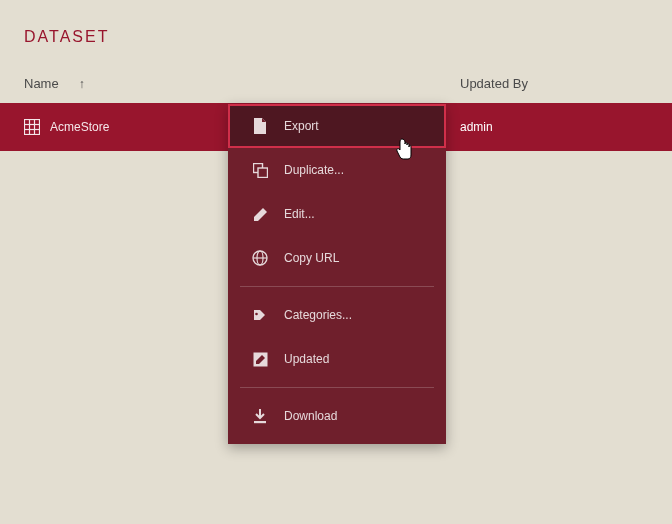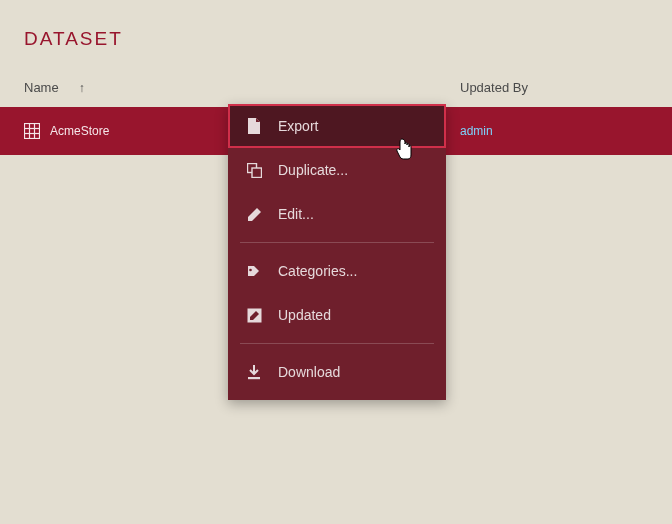--- a/index.html
+++ b/index.html
@@ -7,21 +7,21 @@
       width: 672px;
       height: 524px;
       background: #e3ded1;
       font-family: Arial, sans-serif;
       font-size: 14px;
       position: relative;
       overflow: hidden;
     }
     .header-label {
       color: #98152d;
-      font-size: 19px;
+      font-size: 16px;
       font-weight: 500;
       letter-spacing: 2px;
       padding: 28px 0 0 24px;
     }
     .columns-header {
       display: flex;
       align-items: center;
       padding: 30px 0 12px 0;
       color: #4a4a4a;
       font-size: 13px;
@@ -50,40 +50,40 @@
     }
     .row-name {
       display: flex;
       align-items: center;
       gap: 10px;
       padding-left: 24px;
       width: 460px;
       color: #f5e6e9;
     }
     .row-updated {
-      color: #7dd3fc;
+      color: #ffffff;
     }
     .grid-icon svg { display: block; }
     .context-menu {
       position: absolute;
       left: 228px;
       top: 104px;
       width: 218px;
       background: #6f1f2c;
       box-shadow: 0 4px 12px rgba(0,0,0,0.3);
       padding-bottom: 6px;
     }
     .menu-item {
       display: flex;
       align-items: center;
       gap: 16px;
       height: 44px;
-      padding: 0 18px;
+      padding: 0 24px;
       color: #e6d9db;
-      font-size: 14px;
+      font-size: 12px;
       cursor: pointer;
       position: relative;
     }
     .menu-item.highlight {
       background: #4e1721;
       outline: 2px solid #d02f4a;
       outline-offset: -2px;
     }
     .menu-item .icon {
       width: 16px;
@@ -157,20 +157,30 @@
     <span class="label">Duplicate...</span>
   </div>
   <div class="menu-item">
     <span class="icon">
       <svg width="15" height="15" viewBox="0 0 15 15">
         <path d="M10 1 L14 5 L5 14 L1 14 L1 10 Z" fill="#e6d9db"></path>
       </svg>
     </span>
     <span class="label">Edit...</span>
   </div>
+  <div class="menu-item">
+    <span class="icon">
+      <svg width="16" height="16" viewBox="0 0 16 16">
+        <circle cx="8" cy="8" r="7" fill="none" stroke="#e6d9db" stroke-width="1.3"></circle>
+        <ellipse cx="8" cy="8" rx="3" ry="7" fill="none" stroke="#e6d9db" stroke-width="1.2"></ellipse>
+        <line x1="1" y1="8" x2="15" y2="8" stroke="#e6d9db" stroke-width="1.2"></line>
+      </svg>
+    </span>
+    <span class="label">Copy URL</span>
+  </div>
   <div class="menu-divider"></div>
   <div class="menu-item">
     <span class="icon">
       <svg width="16" height="14" viewBox="0 0 16 14">
         <path d="M0 3 L6 3 L11 8 L6 13 L0 13 Z" fill="#e6d9db" transform="translate(2,-1) rotate(0)"></path>
         <circle cx="4.5" cy="6" r="1.3" fill="#6f1f2c"></circle>
       </svg>
     </span>
     <span class="label">Categories...</span>
   </div>

